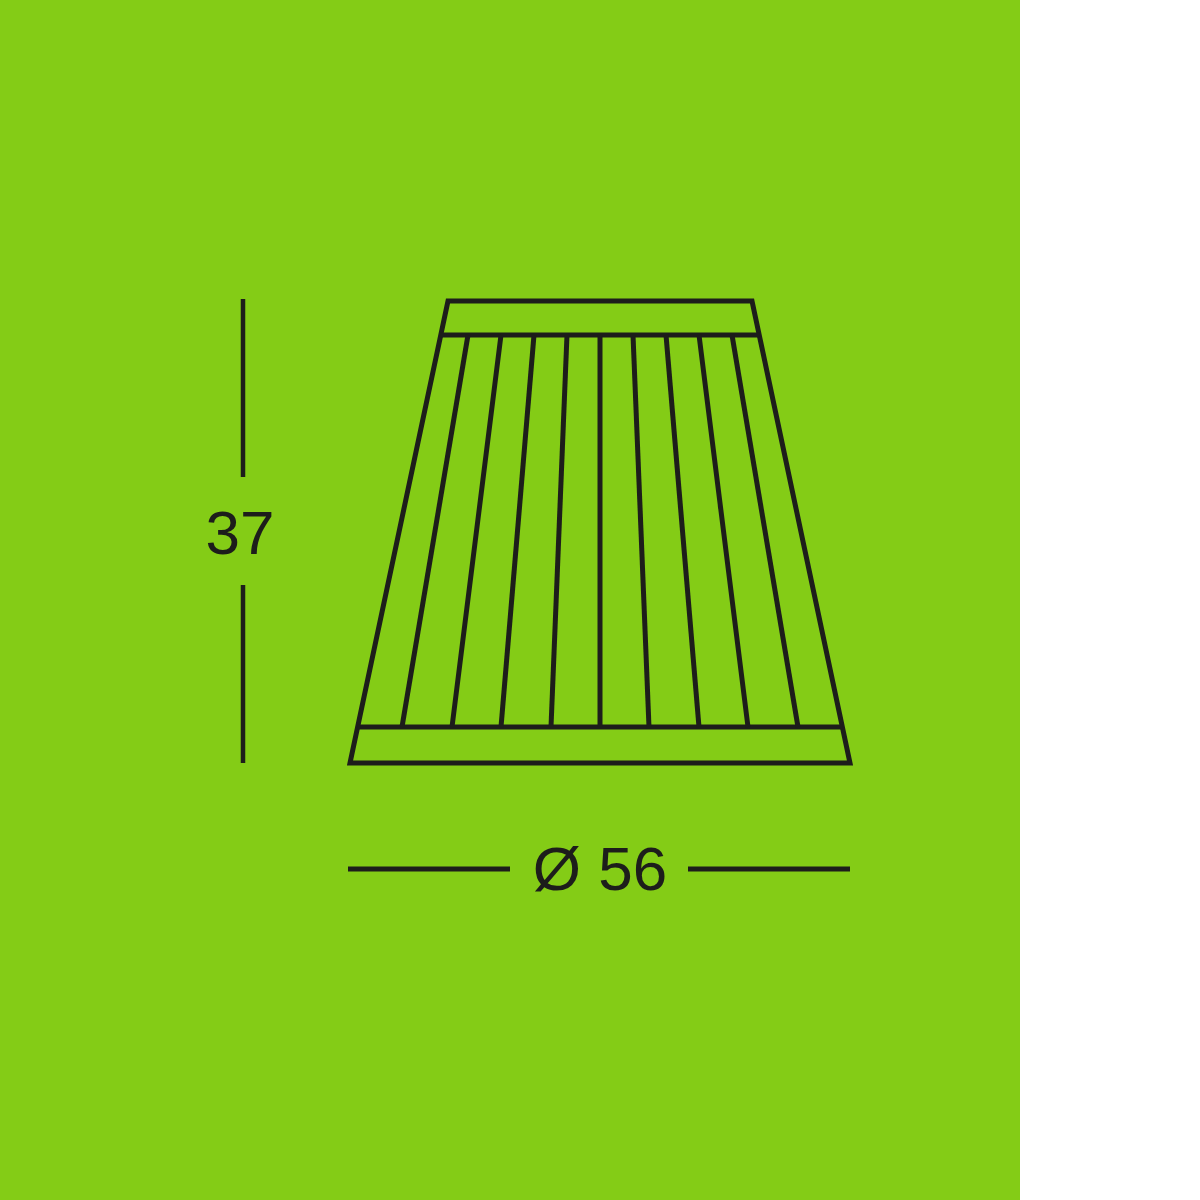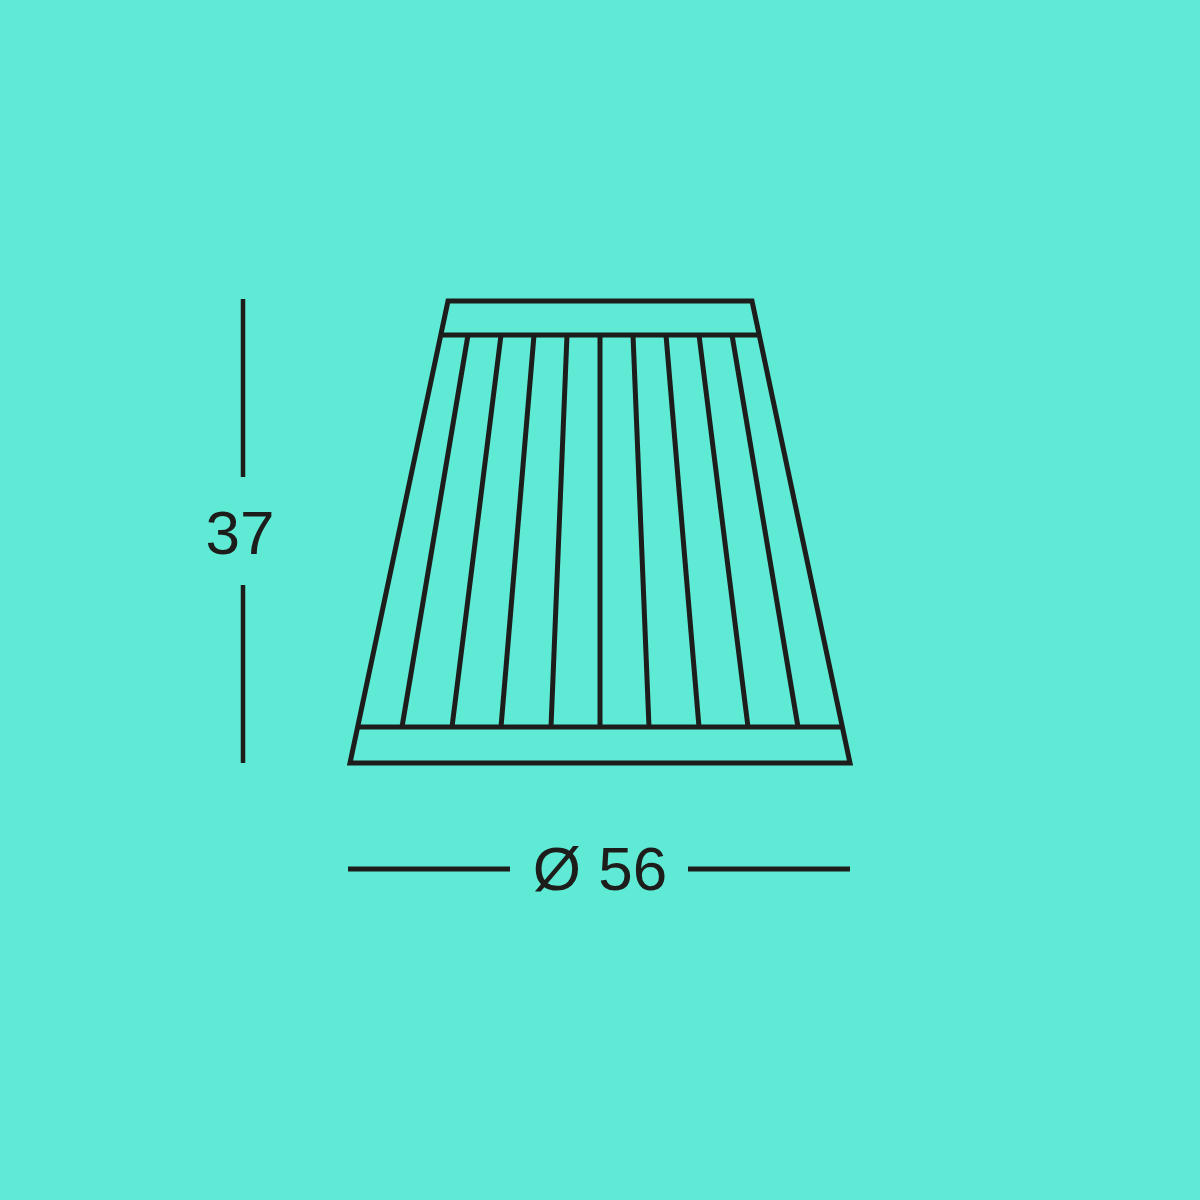--- a/index.html
+++ b/index.html
@@ -2,23 +2,23 @@
 <html><head>
 <meta charset="utf-8">
 <style>
   html, body {
     margin: 0;
     padding: 0;
     background: #ffffff;
   }
   .canvas {
     position: relative;
-    width: 1200px;
+    width: 1020px;
     height: 1200px;
-    background: #5eead4;
+    background: #84cc16;
     overflow: hidden;
   }
   svg text.dim-label {
     font-family: "Liberation Sans", sans-serif;
     font-size: 62px;
     font-weight: 400;
     letter-spacing: 0px;
     text-anchor: middle;
   }
 </style>

